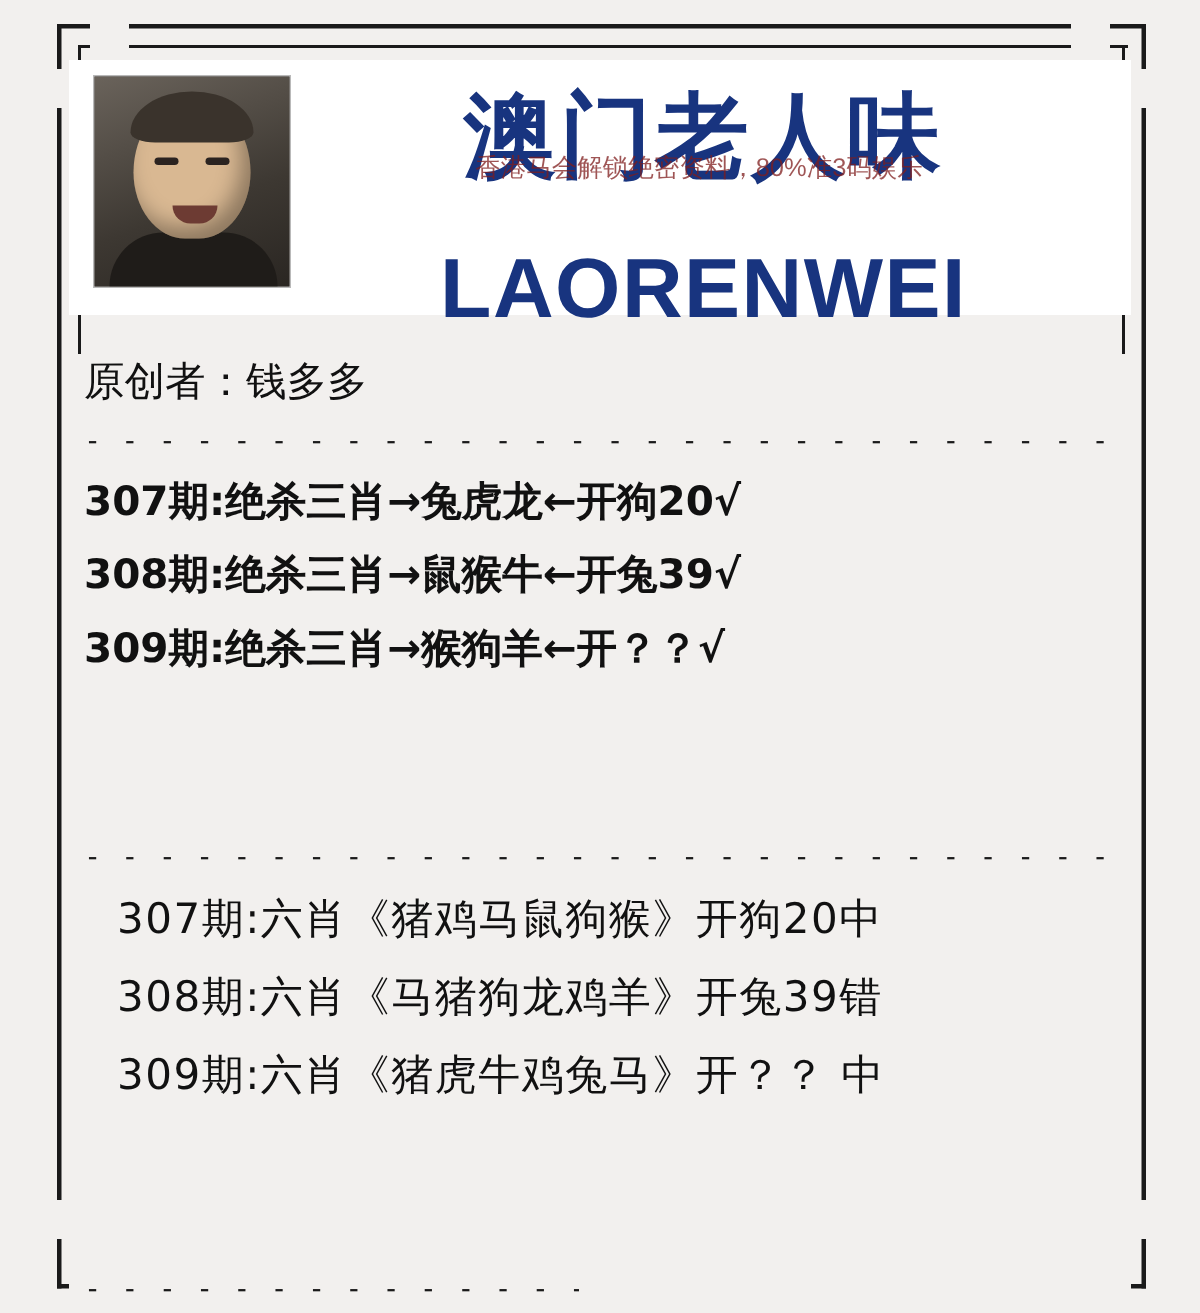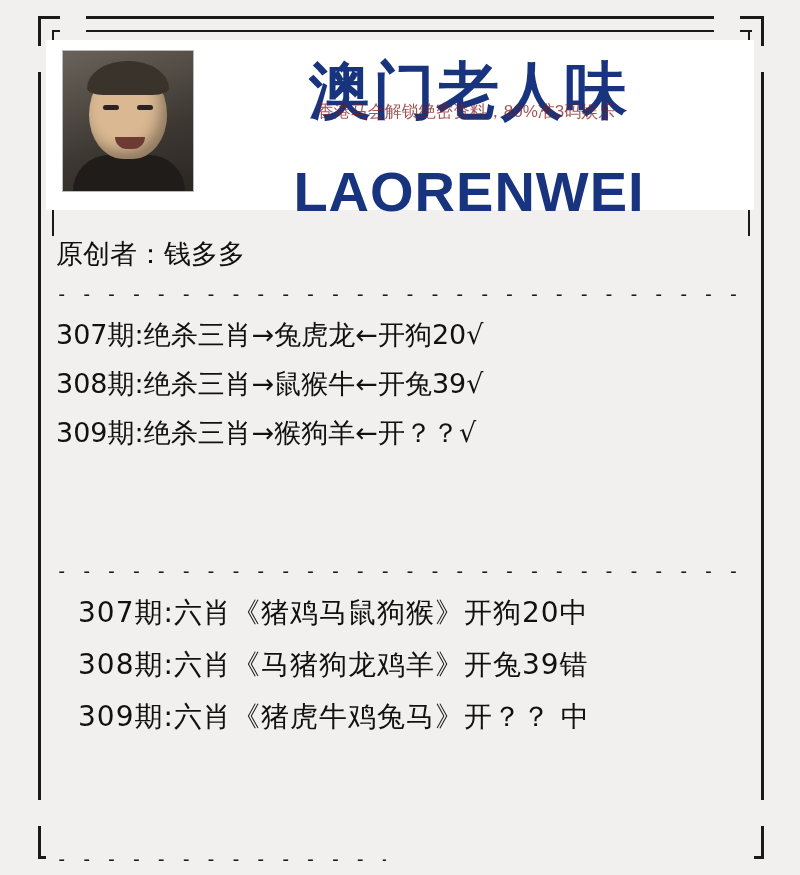--- a/index.html
+++ b/index.html
@@ -171,21 +171,21 @@
     white-space: nowrap;
     overflow: hidden;
   }
   .line-row {
     font-family: "DejaVu Sans", "Liberation Sans", sans-serif;
     font-size: 27px;
     color: #111111;
     margin: 10px 0 0 6px;
     white-space: nowrap;
   }
-  .sec1 .line-row { line-height: 1.45; }
+  .sec1 .line-row { line-height: 1.45; font-weight: bold; }
 
   .sec2 { margin-top: 108px; }
   .sec2 .line-row {
     font-size: 28px;
     letter-spacing: 1px;
     line-height: 1.5;
     margin-left: 28px;
   }
 
   .sec3 { margin-top: 110px; }

